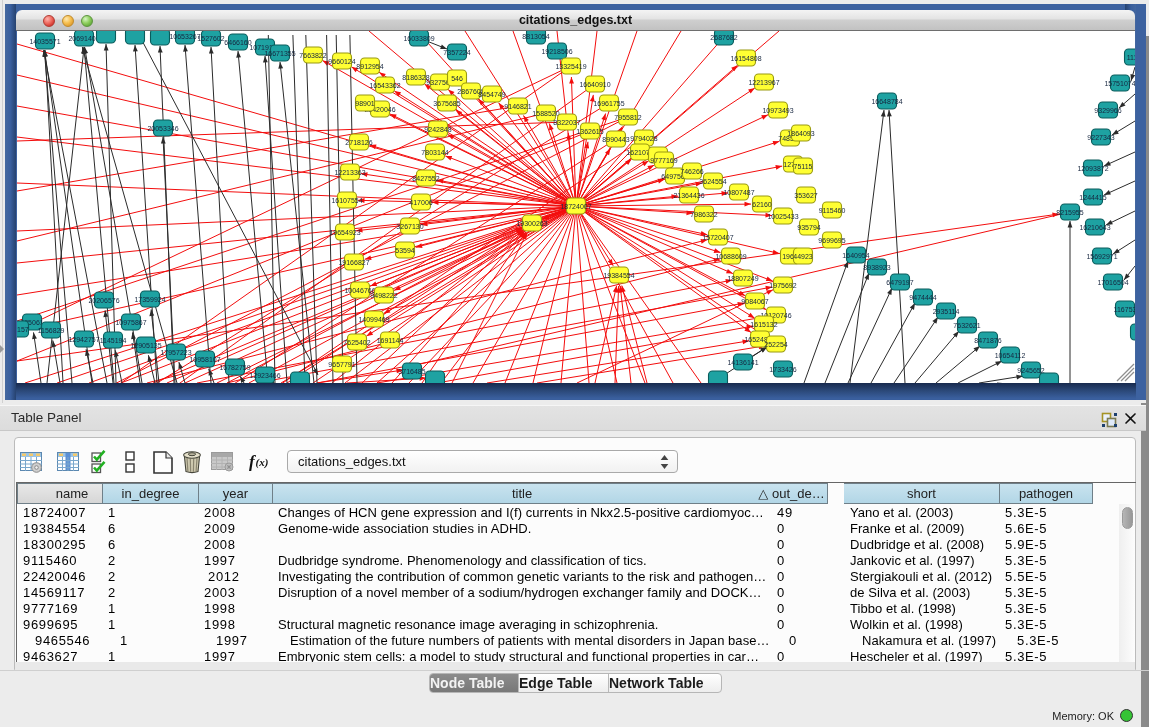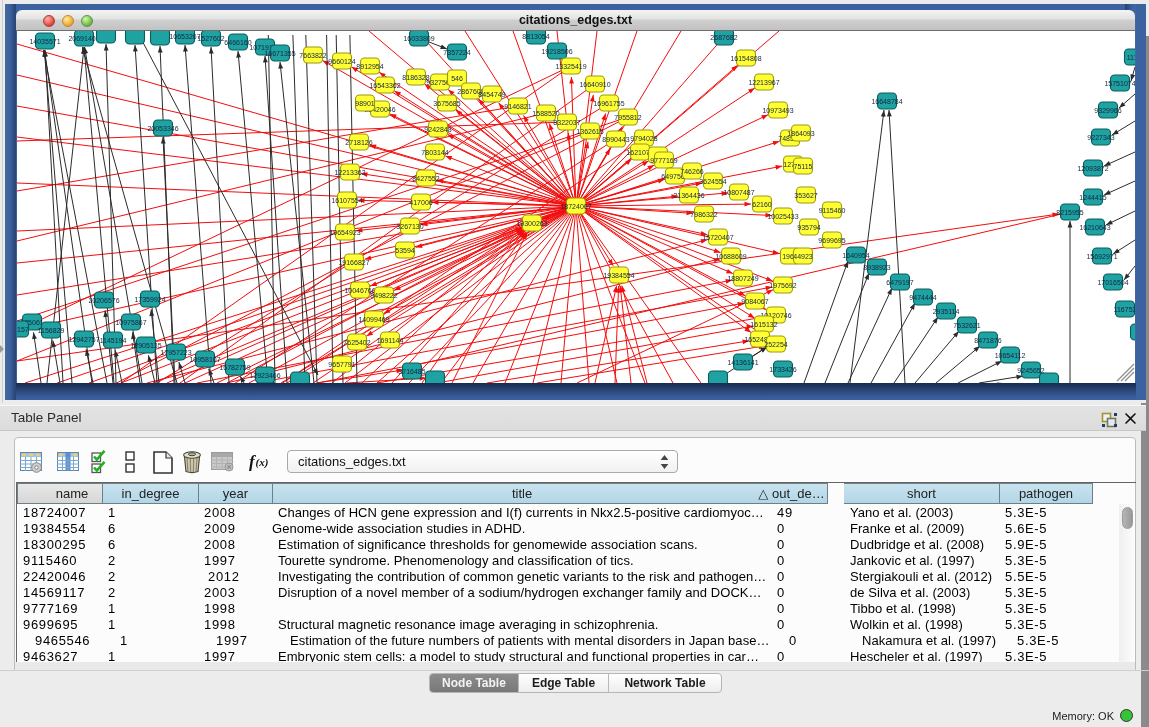--- a/index.html
+++ b/index.html
@@ -37,21 +37,21 @@
 #panelbottom{left:15px;top:662px;width:1120px;height:8px;background:#e9e9e9}
 .row{position:absolute;height:16px;font-size:13px;color:#000;white-space:nowrap}
 .row span{position:absolute;top:0;line-height:16px;letter-spacing:0.65px}
 .row span.w{letter-spacing:0.05px}
 
 #sbar{left:1119px;top:504px;width:16px;height:158px;background:linear-gradient(90deg,#efefef,#fdfdfd)}
 #sthumb{left:1121.5px;top:507px;width:11px;height:22px;border-radius:6px;background:linear-gradient(90deg,#b6b6b6,#989898);border:1px solid #9a9a9a;box-sizing:border-box}
 
 #tabline{left:0;top:670px;width:1149px;height:1px;background:#cfcfcf}
 #tabs{left:429px;top:673px;height:20px;box-sizing:border-box;border:1px solid #b6b6b6;border-radius:4px;background:linear-gradient(#fff,#ededed);display:flex;overflow:hidden}
-#tabs .seg{height:18px;line-height:18px;font-size:12px;font-weight:700;color:#1c1c1c;text-align:center}
+#tabs .seg{height:18px;line-height:18px;font-size:14px;font-weight:700;color:#1c1c1c;text-align:left}
 #tabs .sel{background:linear-gradient(#8c8c8c,#787878);color:#f3f3f3}
 #tabs .sep{width:1px;background:#b9b9b9}
 #mem{right:35px;top:710px;font-size:11px;color:#222}
 #memdot{left:1120px;top:709px;width:13px;height:13px;border-radius:50%;background:#35c435;border:1.5px solid #333;box-sizing:border-box}
 </style></head>
 <body>
 <div class="abs" id="frame">
     <div class="bandL"></div>
     <div class="bandR"></div>
     <div class="bandB"></div>
@@ -762,39 +762,38 @@
     <span class="" style="left:204px">2008</span>
     <span class="w" style="left:278px">Changes of HCN gene expression and I(f) currents in Nkx2.5-positive cardiomyoc…</span>
     <span class="" style="left:777px">49</span>
     <span class="w" style="left:850px">Yano et al. (2003)</span>
     <span class="" style="left:1005px">5.3E-5</span>
   </div>
 <div class="row" style="left:0;top:521px;width:1118px">
     <span class="" style="left:23px">19384554</span>
     <span class="" style="left:108px">6</span>
     <span class="" style="left:204px">2009</span>
-    <span class="w" style="left:272px">Genome-wide association studies in ADHD.</span>
+    <span class="w" style="left:278px">Genome-wide association studies in ADHD.</span>
     <span class="" style="left:777px">0</span>
     <span class="w" style="left:850px">Franke et al. (2009)</span>
     <span class="" style="left:1005px">5.6E-5</span>
   </div>
 <div class="row" style="left:0;top:537px;width:1118px">
     <span class="" style="left:23px">18300295</span>
     <span class="" style="left:108px">6</span>
     <span class="" style="left:204px">2008</span>
-    <span class="w" style="left:278px">Estimation of significance thresholds for genomewide association scans.</span>
     <span class="" style="left:777px">0</span>
     <span class="w" style="left:850px">Dudbridge et al. (2008)</span>
     <span class="" style="left:1005px">5.9E-5</span>
   </div>
 <div class="row" style="left:0;top:553px;width:1118px">
     <span class="" style="left:23px">9115460</span>
     <span class="" style="left:108px">2</span>
     <span class="" style="left:204px">1997</span>
-    <span class="w" style="left:278px">Tourette syndrome. Phenomenology and classification of tics.</span>
+    <span class="w" style="left:278px">Dudbridge syndrome. Phenomenology and classification of tics.</span>
     <span class="" style="left:777px">0</span>
     <span class="w" style="left:850px">Jankovic et al. (1997)</span>
     <span class="" style="left:1005px">5.3E-5</span>
   </div>
 <div class="row" style="left:0;top:569px;width:1118px">
     <span class="" style="left:23px">22420046</span>
     <span class="" style="left:108px">2</span>
     <span class="" style="left:208px">2012</span>
     <span class="w" style="left:278px">Investigating the contribution of common genetic variants to the risk and pathogen…</span>
     <span class="" style="left:777px">0</span>

